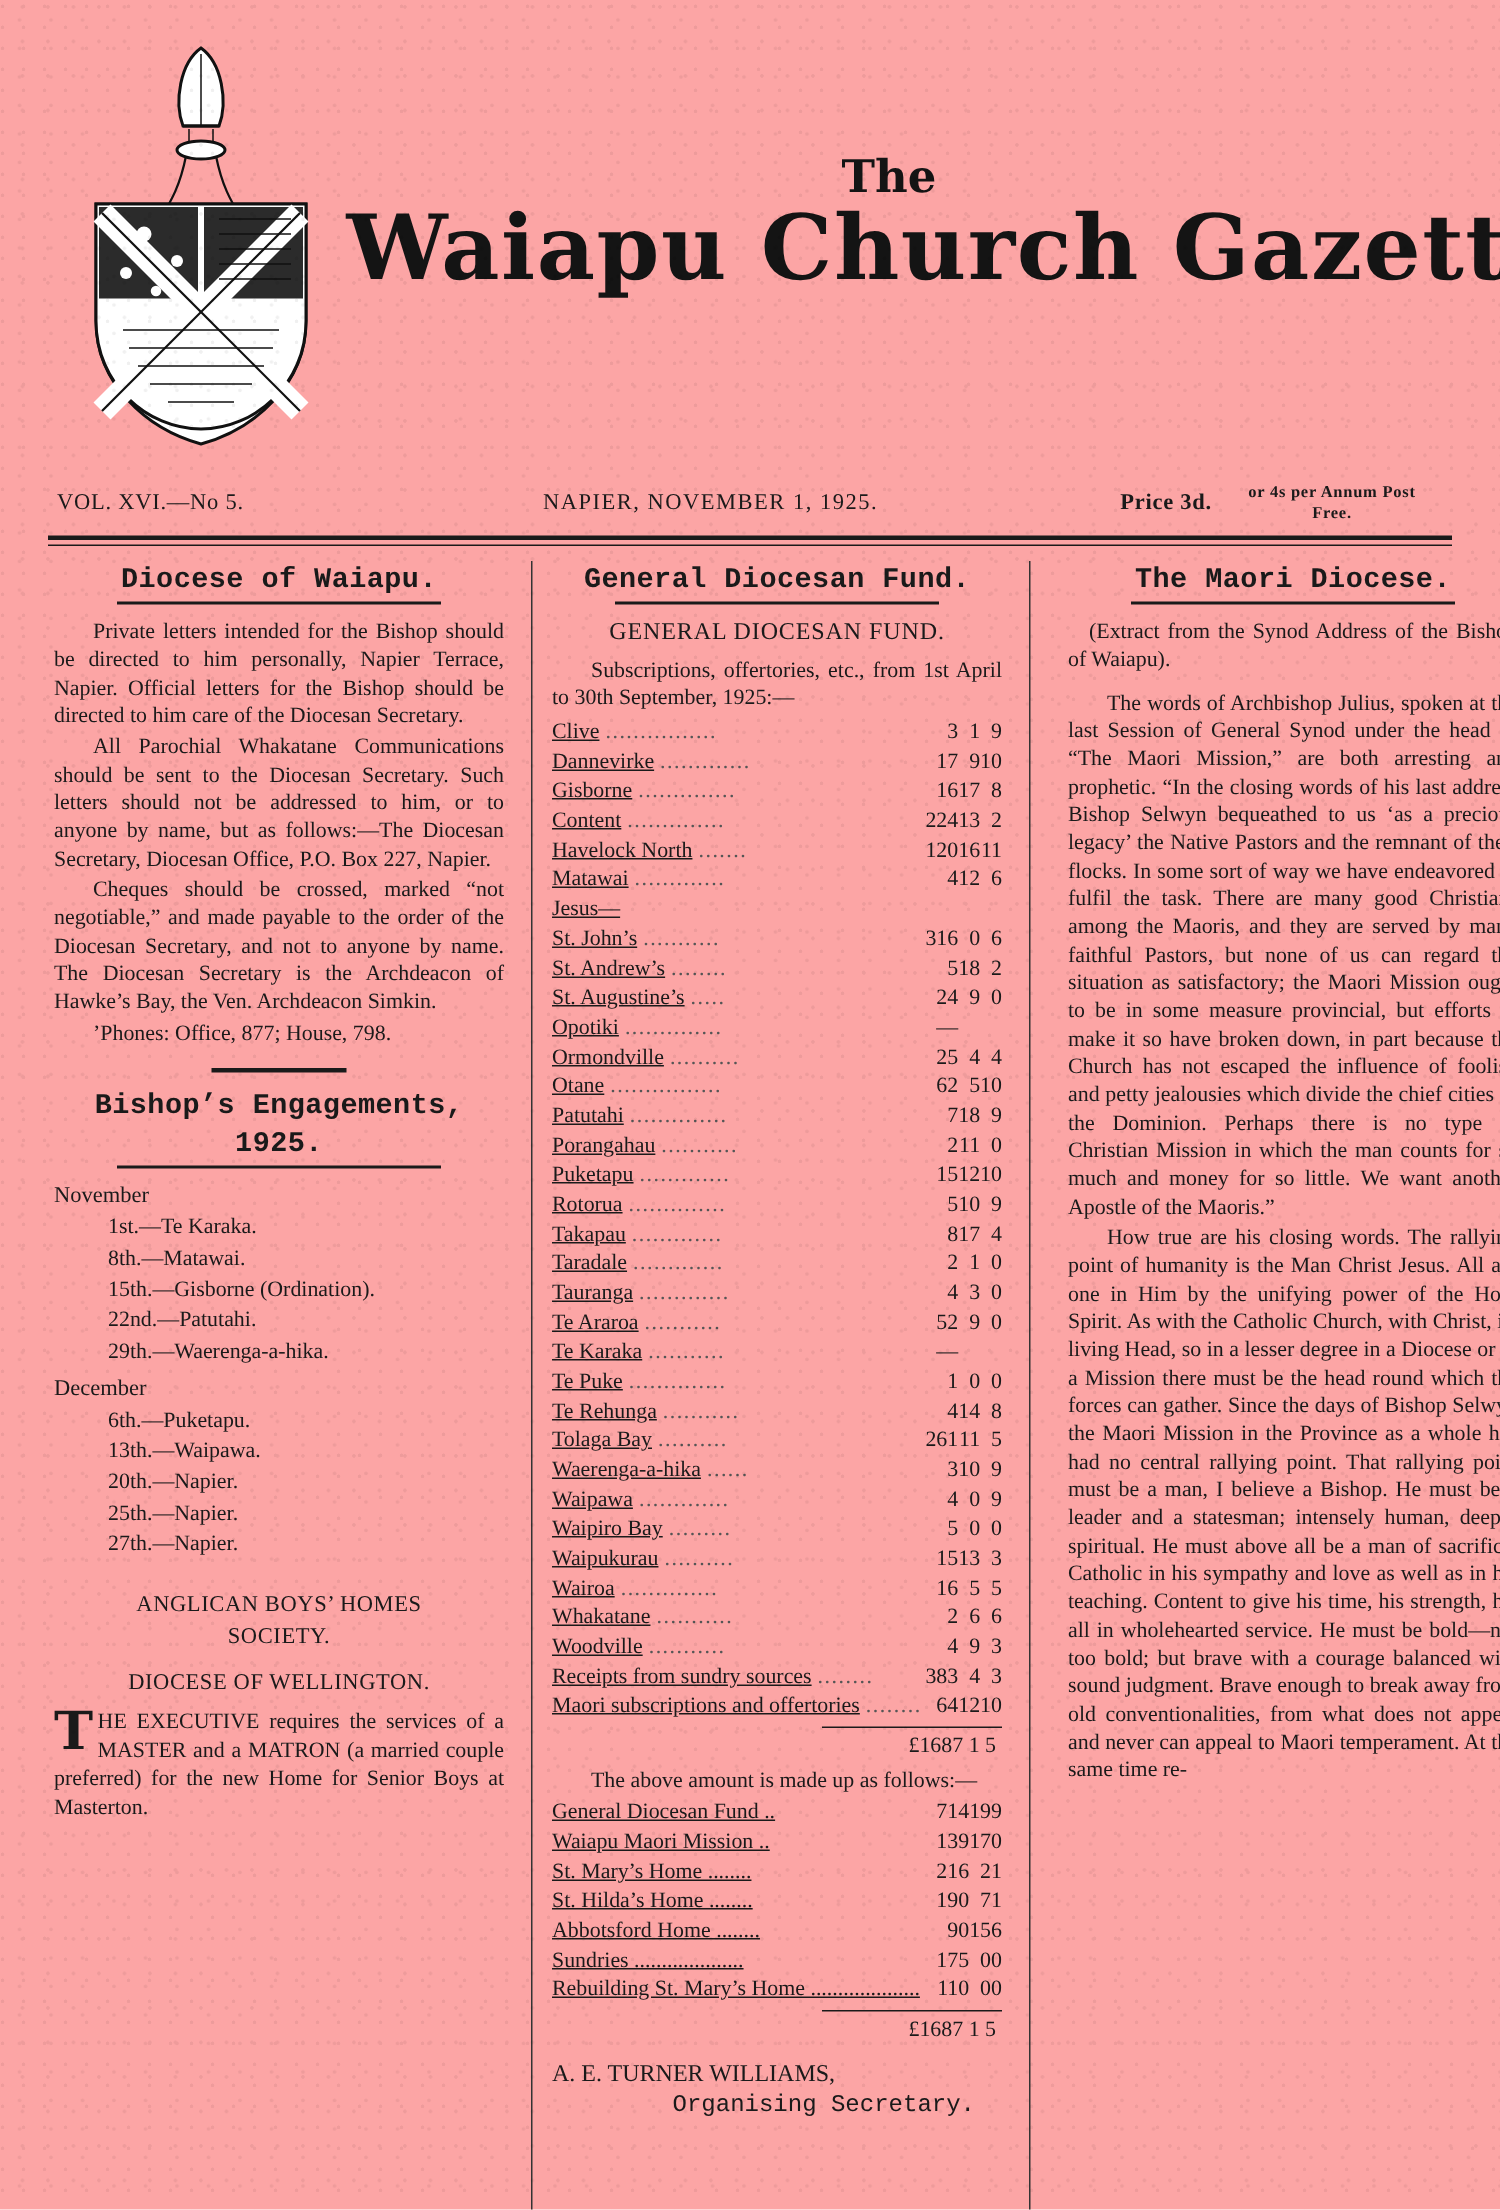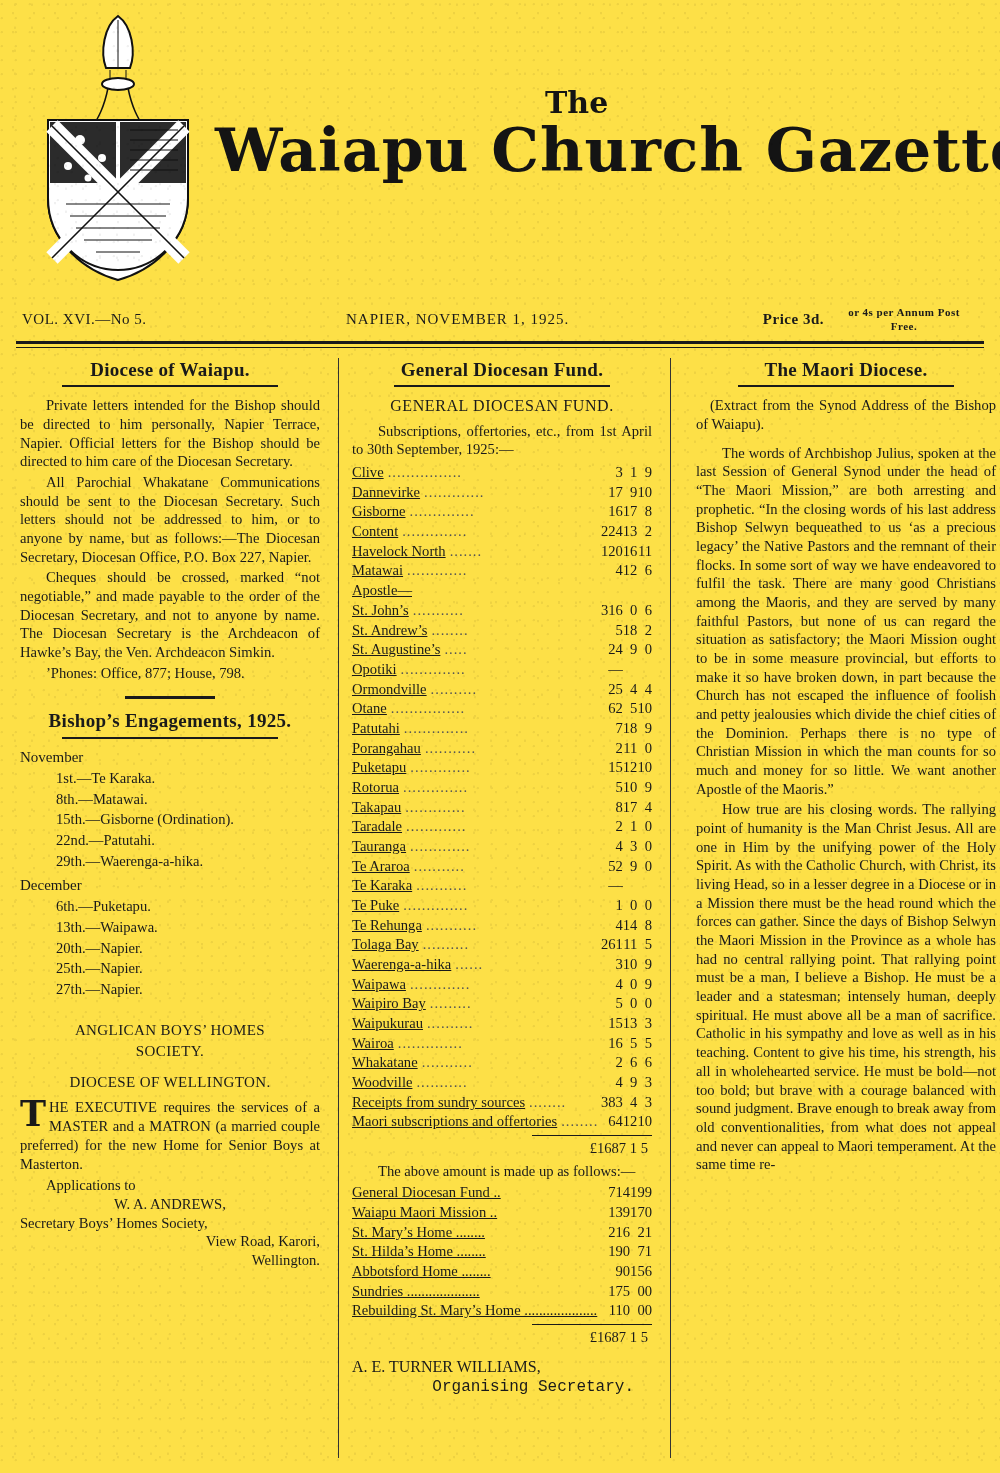--- a/index.html
+++ b/index.html
@@ -11,22 +11,22 @@
     width: 1000px;
     height: 1473px;
     position: relative;
     font-family: "Liberation Serif", serif;
     color: #1a1a1a;
     overflow: hidden;
   }
   .page {
     position: absolute;
     inset: 0;
-    padding: 0;
-    background: #fde047;
+    padding: 16px;
+    background: #fca5a5;
   }
   
   .masthead {
     position: relative;
     height: 295px;
   }
   .crest {
     position: absolute;
     left: 18px;
     top: 8px;
@@ -103,21 +103,21 @@
     top: 0;
     bottom: 0;
     width: 0;
     border-left: 1px solid #333;
   }
   .div1 { left: 322px; }
   .div2 { left: 654px; }
 
   .sec-head {
     text-align: center;
-    font-family: Liberation Serif, serif;
+    font-family: Liberation Mono, monospace;
     font-weight: bold;
     font-size: 19px;
     letter-spacing: 0.3px;
     margin: 0 0 3px 0;
   }
   .sec-head-rule {
     width: 72%;
     margin: 0 auto 9px auto;
     border-top: 2px solid #1a1a1a;
   }
@@ -336,27 +336,20 @@
       </ul>
 
       <div style="height:14px"></div>
 
       <div class="center-head">ANGLICAN BOYS’ HOMES</div>
       <div class="center-head" style="margin-top:-4px">SOCIETY.</div>
       <div class="center-head" style="margin-top:12px">DIOCESE OF WELLINGTON.</div>
 
       <p class="dropcap-p"><span class="dropcap">T</span><span>HE EXECUTIVE requires the services of a MASTER and a MATRON (a married couple preferred) for the new Home for Senior Boys at Masterton.</span></p>
 
-      <div class="signoff">
-        <div class="lead" style="text-align:left;padding-left:26px">Applications to</div>
-        <div style="text-align:center">W. A. ANDREWS,</div>
-        <div style="text-align:left">Secretary Boys’ Homes Society,</div>
-        <div>View Road, Karori,</div>
-        <div>Wellington.</div>
-      </div>
     </div>
 
     <div class="col col2">
       <div class="sec-head">General Diocesan Fund.</div>
       <div class="sec-head-rule"></div>
 
       <div class="fund-title">GENERAL DIOCESAN FUND.</div>
       <p class="fund-intro">Subscriptions, offertories, etc., from 1st April to 30th September, 1925:—</p>
 
       <table class="fund">
@@ -391,21 +384,21 @@
               <td class="shill">16</td>
               <td class="pence">11</td>
             </tr>
           <tr>
               <td class="name"><span>Matawai</span><span class="dots">.............</span></td>
               <td class="pounds">4</td>
               <td class="shill">12</td>
               <td class="pence">6</td>
             </tr>
           <tr>
-              <td class="name"><span>Apostle—</span></td>
+              <td class="name"><span>Jesus—</span></td>
               <td class="pounds"></td>
               <td class="shill"></td>
               <td class="pence"></td>
             </tr>
           <tr>
               <td class="name ind"><span>St. John’s</span><span class="dots">...........</span></td>
               <td class="pounds">316</td>
               <td class="shill">0</td>
               <td class="pence">6</td>
             </tr>

